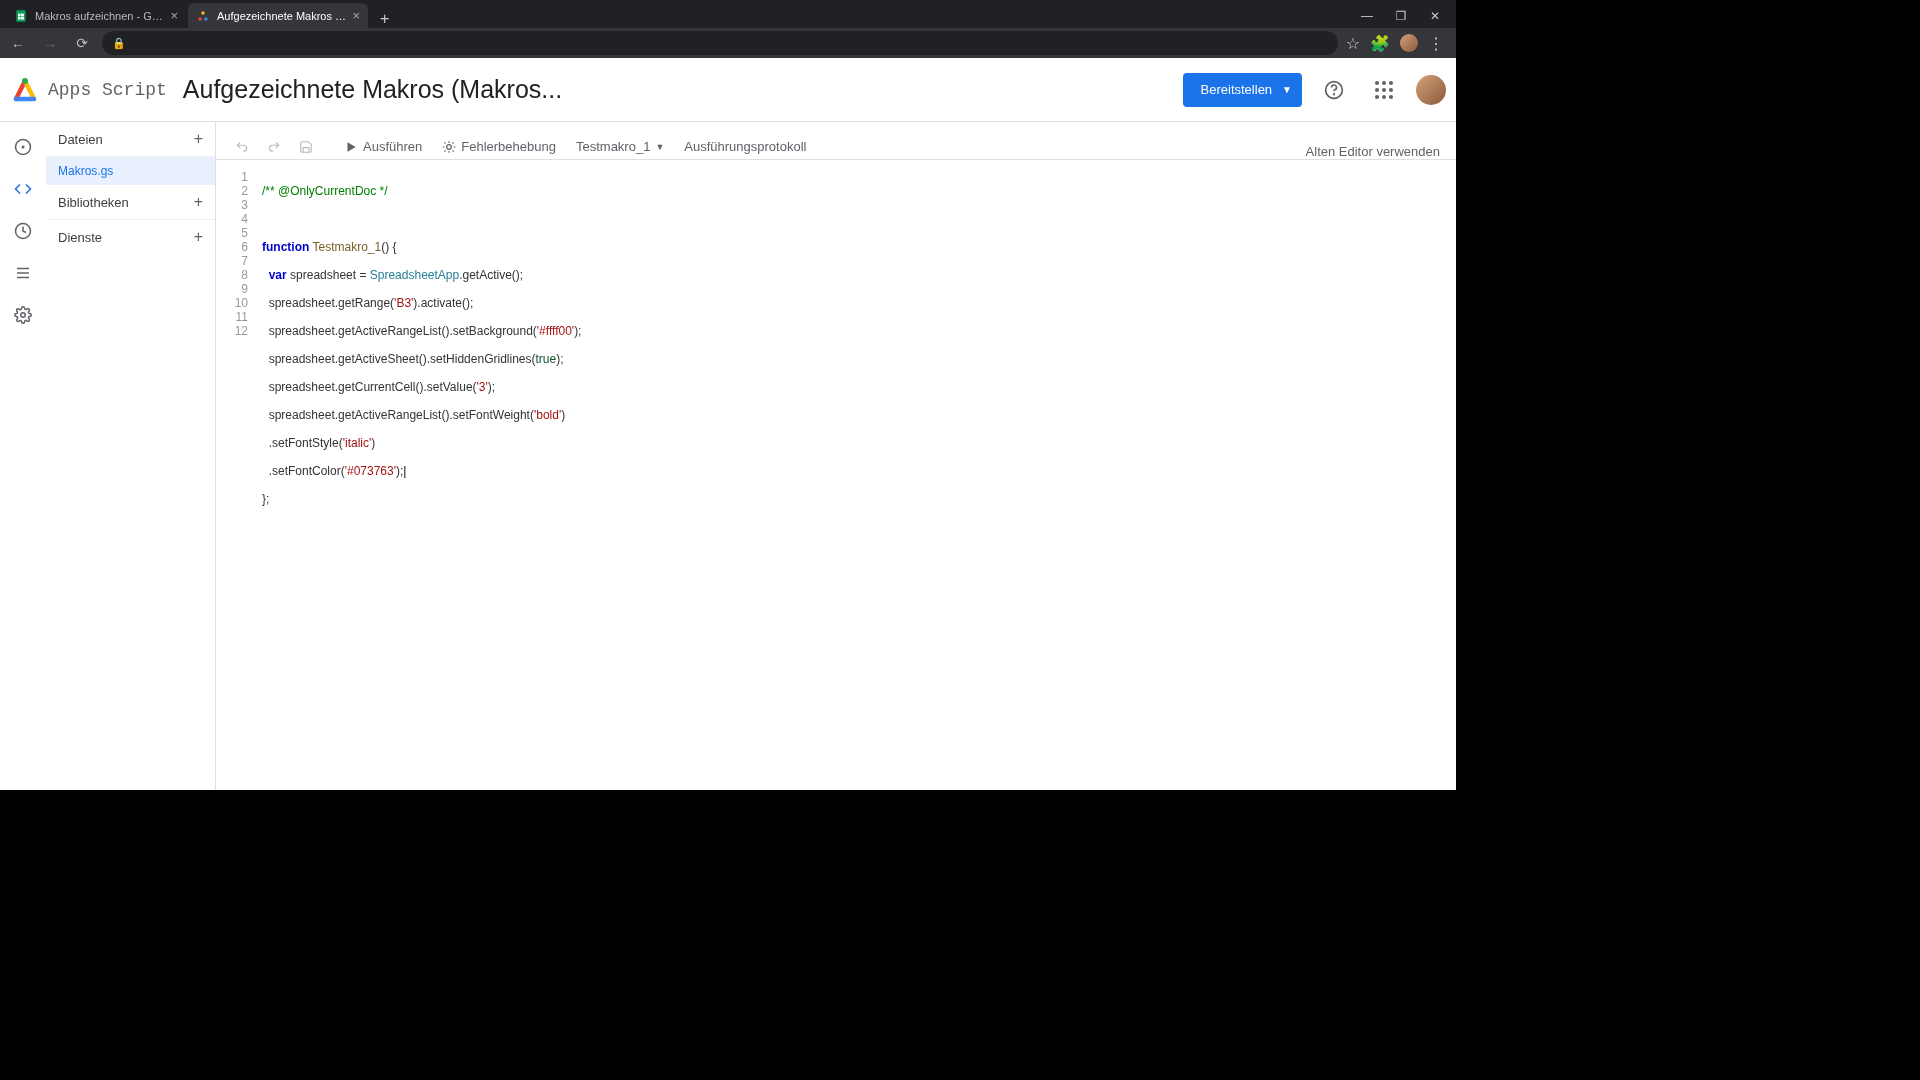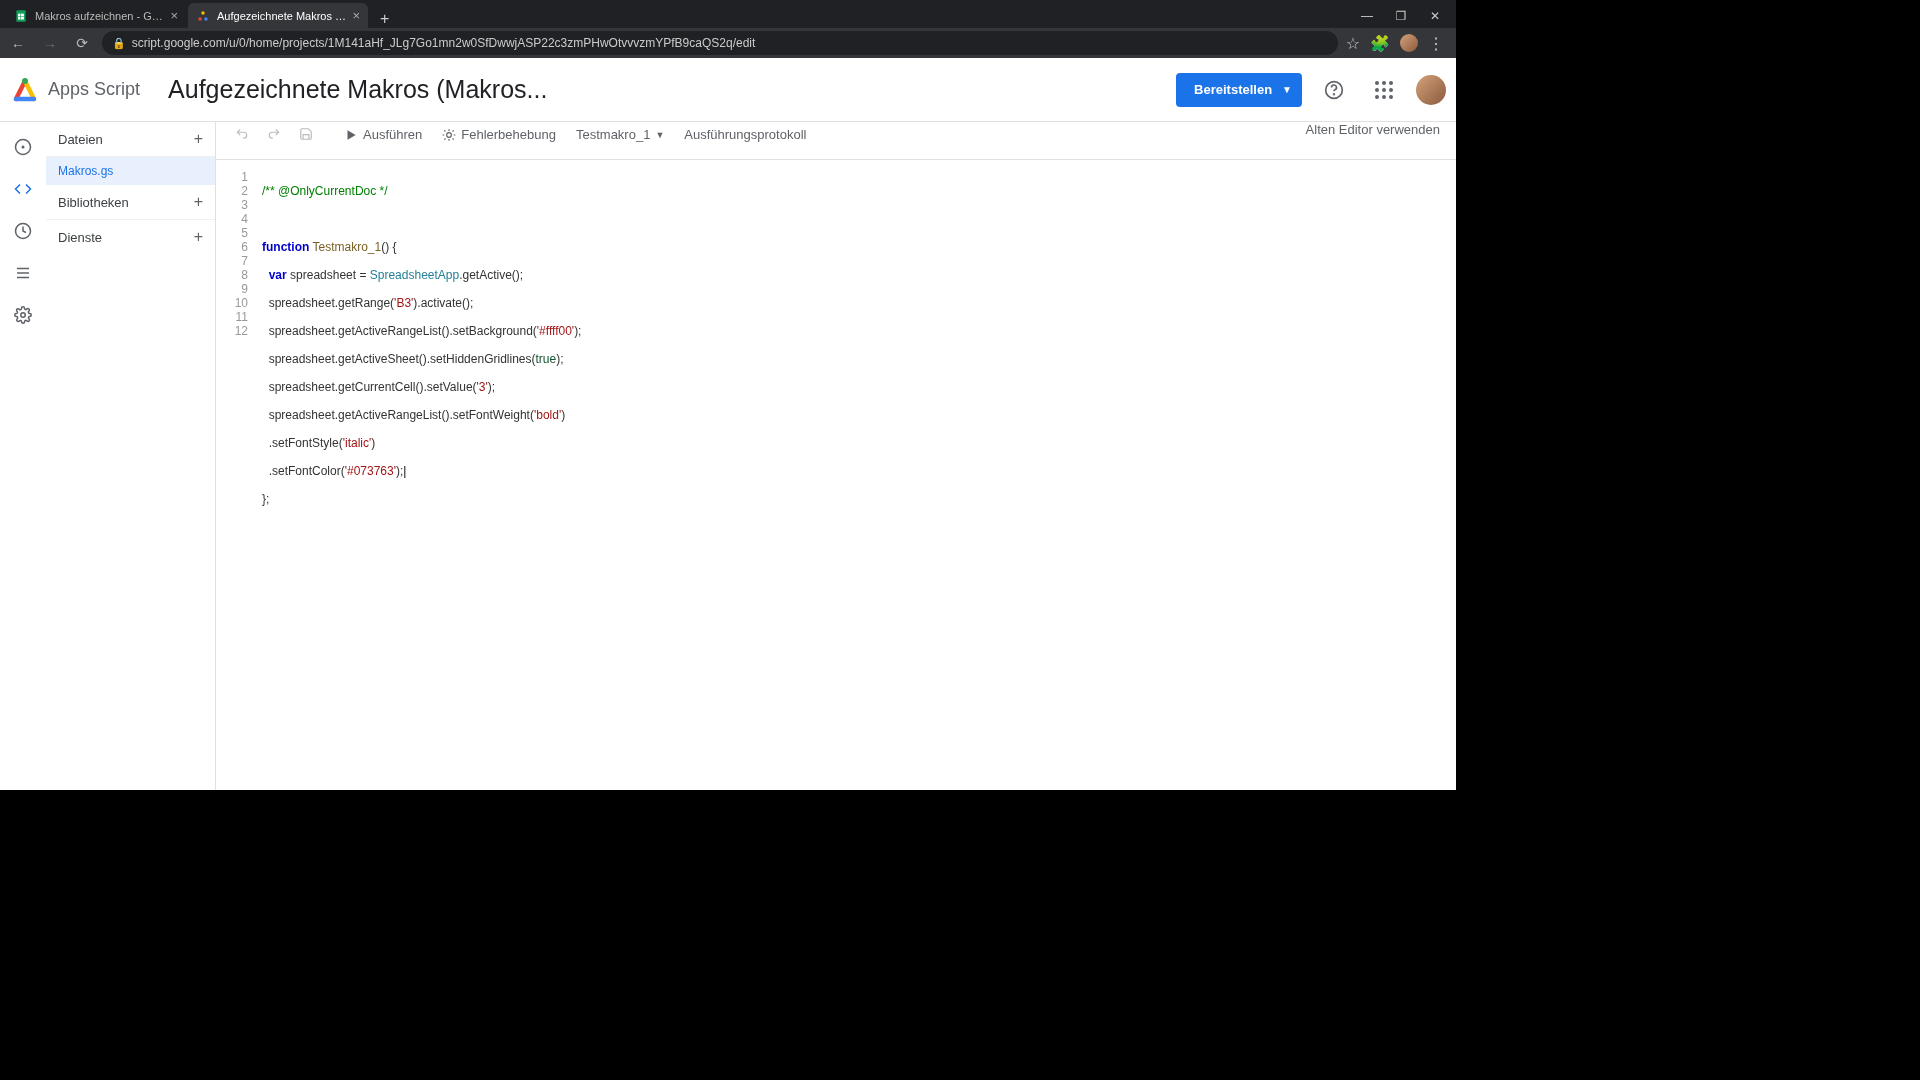--- a/index.html
+++ b/index.html
@@ -22,43 +22,43 @@
 .omnibox { flex:1; background:#202124; height: 24px; border-radius: 12px; display:flex; align-items:center; padding:0 10px; color:#ccc; font-size: 12px; gap: 6px; }
 .lockicon { font-size: 11px; }
 .nav-right { display:flex; gap: 10px; align-items:center; padding-right: 6px; }
 .nav-right span { color:#ccc; cursor:pointer; }
 .avatar-sm { width:18px; height:18px; border-radius:50%; background: linear-gradient(135deg,#d4a17a,#8a5a3c); }
 
 
 .app-header { height: 63px; display:flex; align-items:center; padding: 0 10px; border-bottom: 0; }
 .logo { width: 30px; height: 30px; margin-right: 8px; position:relative; }
 .logo svg { width:100%; height:100%; }
-.logo-text { font-size: 18px; color:#5f6368; margin-right: 28px; }
+.logo-text { font-size: 18px; color:#5f6368; margin-right: 16px; font-family: Liberation Mono, monospace; }
 .proj-title { font-size: 25px; color:#202124; }
-.header-right { margin-left:auto; display:flex; align-items:center; gap:14px;font-weight:bold; }
+.header-right { margin-left:auto; display:flex; align-items:center; gap:14px; }
 .deploy-btn { background:#1a73e8; color:#fff; height: 34px; padding: 0 10px 0 18px; border-radius: 4px; font-size: 13px; display:flex; align-items:center; gap: 10px; cursor:pointer; }
 .deploy-btn .chev { font-size: 10px; }
 .iconbtn { width:36px; height:36px; border-radius:50%; display:flex; align-items:center; justify-content:center; color:#5f6368; cursor:pointer; }
 .apps-grid { display:grid; grid-template-columns: repeat(3,4px); grid-template-rows: repeat(3,4px); gap:3px;}
 .apps-grid i { background:#5f6368; border-radius:50%; width:4px; height:4px; }
 .avatar-lg { width:30px; height:30px; border-radius:50%; background: linear-gradient(135deg,#d4a17a,#8a5a3c); cursor:pointer; }
 
 
 .main { display:flex; height: calc(790px - 58px - 63px); border-top: 1px solid #e0e0e0; }
 .icon-rail { width: 46px; border-right: 0; display:flex; flex-direction:column; align-items:center; padding-top: 10px; gap: 12px; }
 .rail-icon { width: 30px; height:30px; border-radius: 50%; display:flex; align-items:center; justify-content:center; color:#5f6368; cursor:pointer; }
 .rail-icon.active { color:#1a73e8; }
 
 .file-panel { width: 170px; border-right: 1px solid #e0e0e0; display:flex; flex-direction:column; }
 .section { display:flex; align-items:center; justify-content:space-between; padding: 8px 12px; color:#3c4043; font-size: 13px; border-bottom: 1px solid #f0f0f0; }
 .section .plus { color:#5f6368; cursor:pointer; font-size: 16px; font-weight:300; }
 .file-item { padding: 7px 12px; font-size: 12px; color:#1a73e8; background:#e8f0fe; cursor:pointer; }
 
 .editor-panel { flex:1; display:flex; flex-direction:column; }
-.toolbar { height: 38px; border-bottom:1px solid #e0e0e0; display:flex; align-items:flex-start; padding: 0 12px; gap: 4px; }
+.toolbar { height: 38px; border-bottom:1px solid #e0e0e0; display:flex; align-items:flex-end; padding: 0 12px; gap: 4px; }
 .tbtn { display:flex; align-items:center; gap:5px; padding: 5px 8px; color:#5f6368; font-size: 13px; border-radius:4px; cursor:pointer; }
 .tbtn.icon-only { padding: 5px 7px; }
 .tbtn.disabled { color:#bbb; cursor:default; }
 .tbtn svg { width:14px; height:14px; }
 .toolbar-spacer { flex:1; }
 .toolbar .legacy { color:#5f6368; font-size: 13px; padding-right: 4px; cursor:pointer; }
 
 .code-area { flex:1; display:flex; font-family: Consolas, 'Courier New', monospace; font-size: 12px; line-height: 14px; background:#fff; position:relative; }
 .gutter { width: 40px; text-align:right; padding: 10px 8px 0 0; color:#999; user-select:none; }
 .gutter div { height: 14px; }
@@ -108,21 +108,20 @@
       <span>✕</span>
     </div>
   </div>
 
   <div class="navbar">
     <span class="navbtn">←</span>
     <span class="navbtn" style="opacity:.4">→</span>
     <span class="navbtn">⟳</span>
     <div class="omnibox">
       <span class="lockicon">🔒</span>
-      <span>script.google.com/u/0/home/projects/1M141aHf_JLg7Go1mn2w0SfDwwjASP22c3zmPHwOtvvvzmYPfB9caQS2q/edit</span>
     </div>
     <div class="nav-right">
       <span>☆</span>
       <span>🧩</span>
       <span class="avatar-sm"></span>
       <span>⋮</span>
     </div>
   </div>
 
   <div class="app-header">

